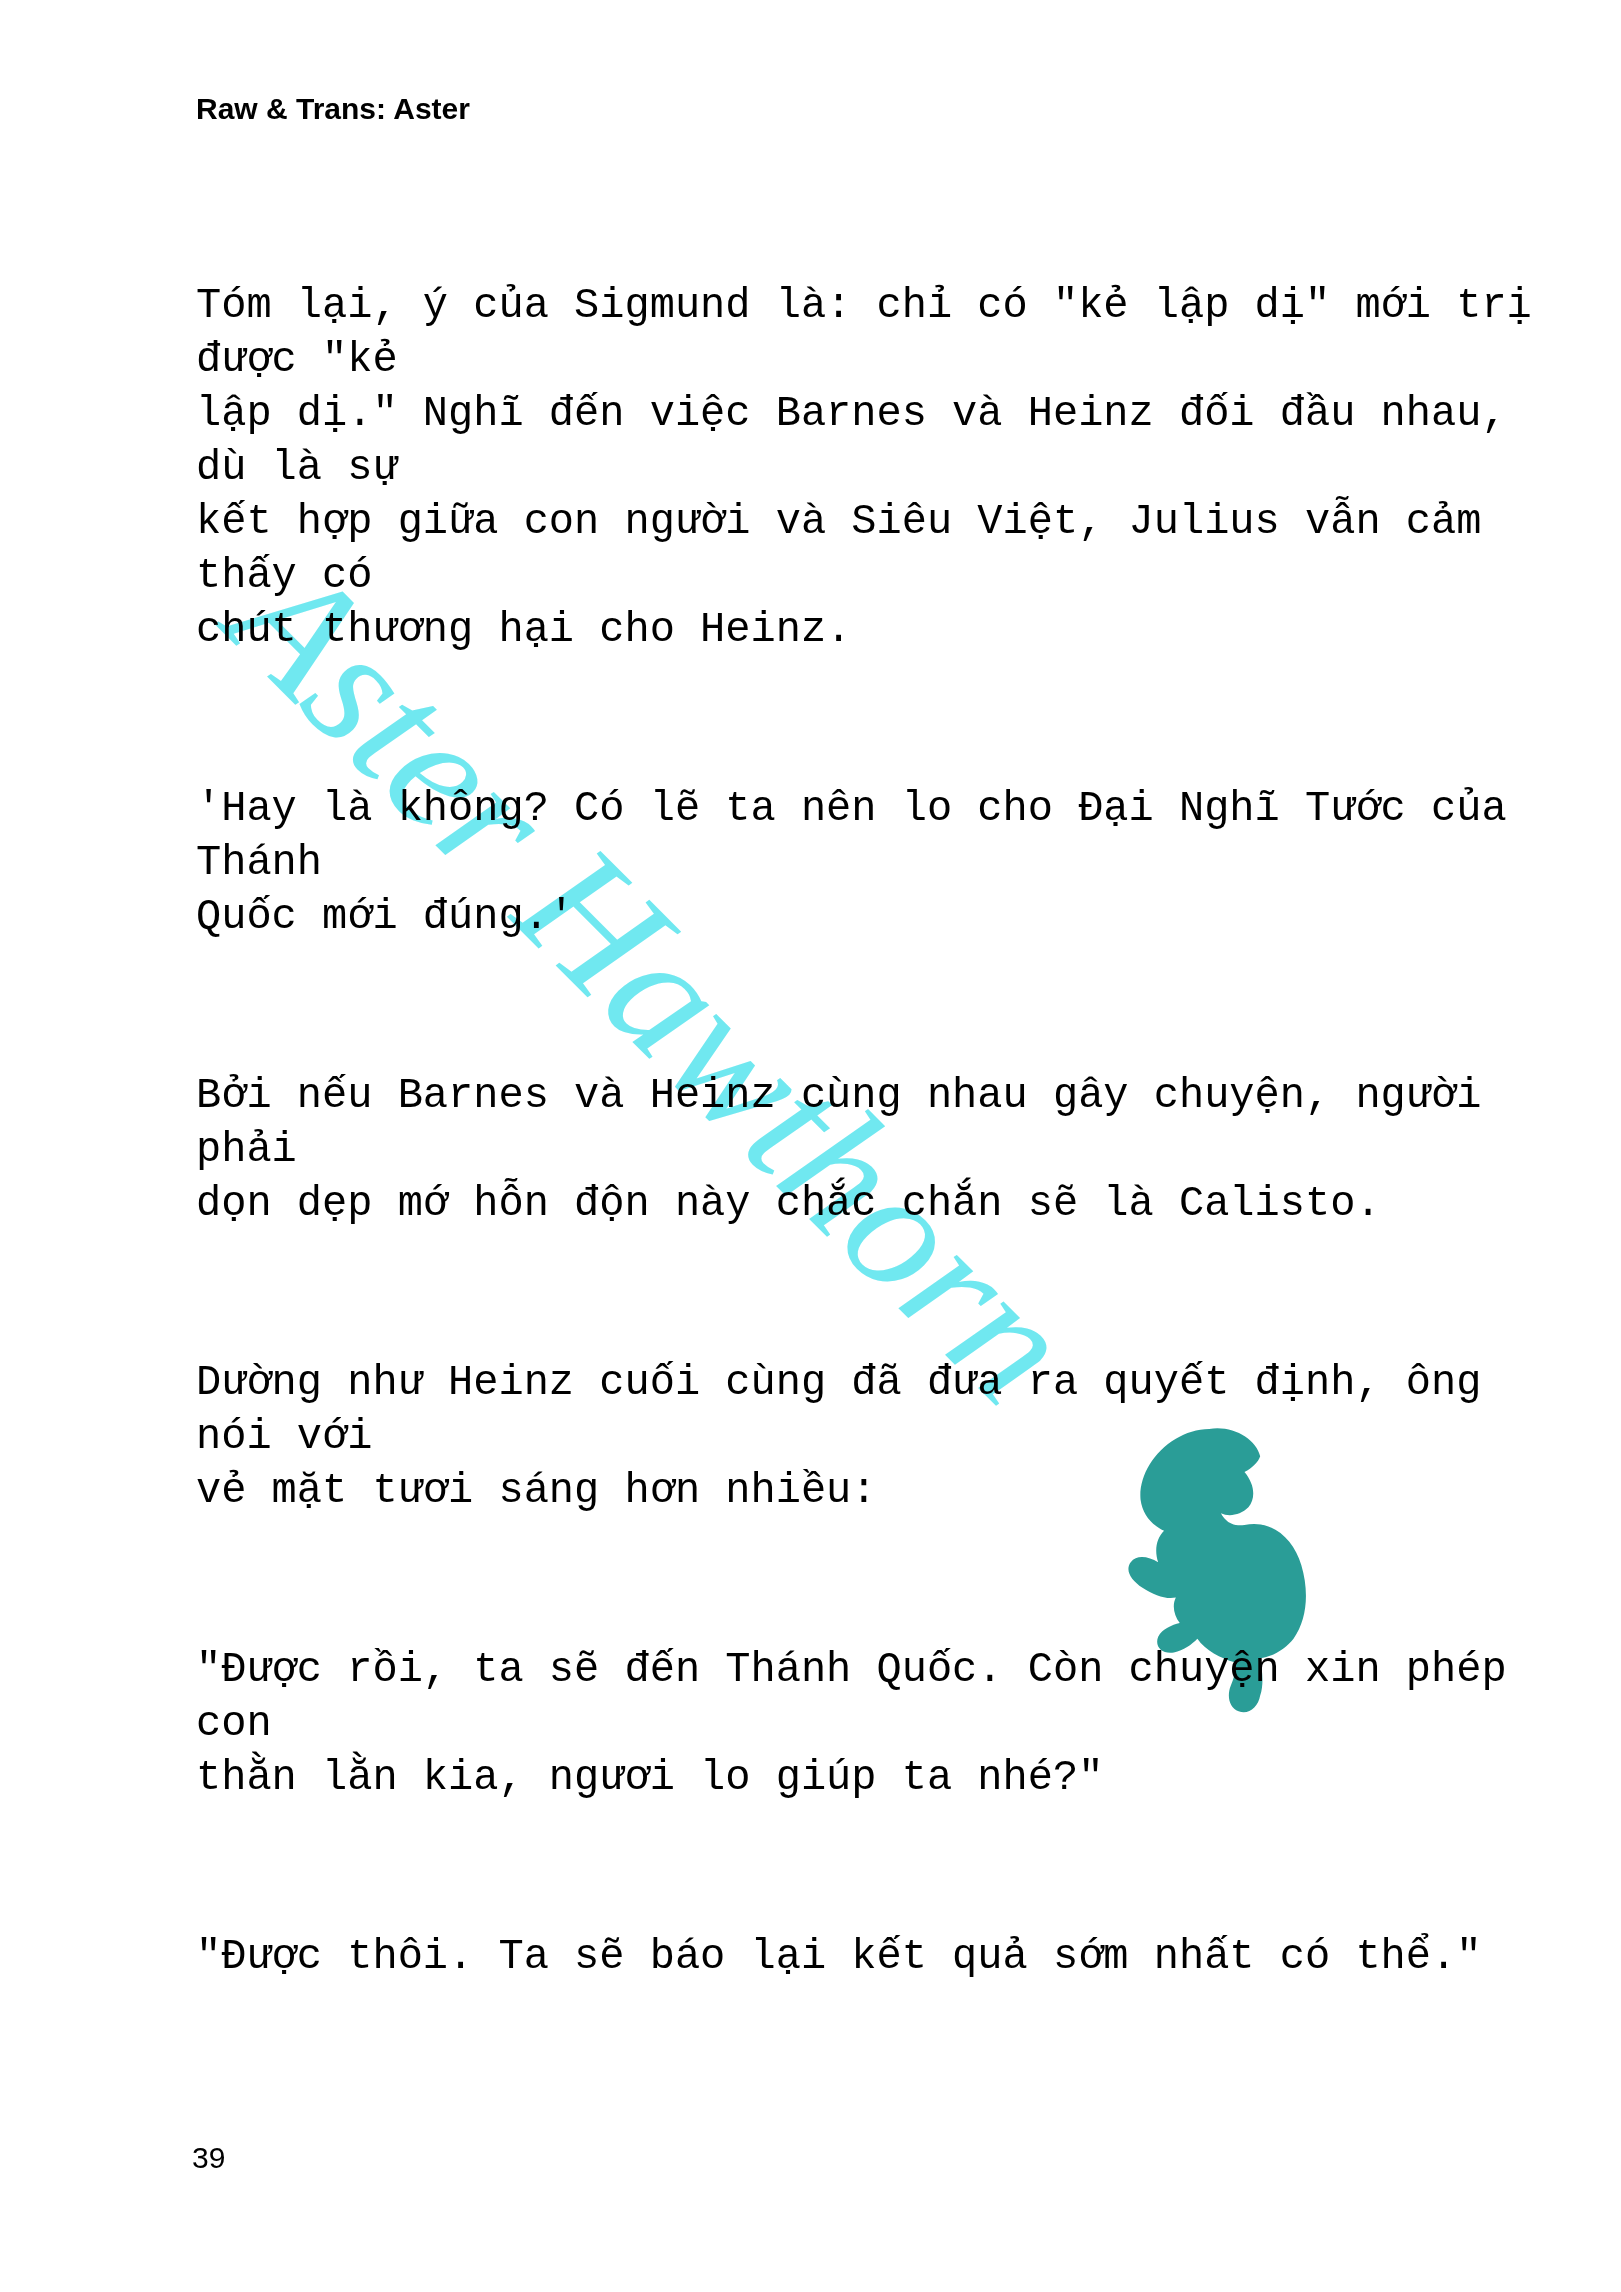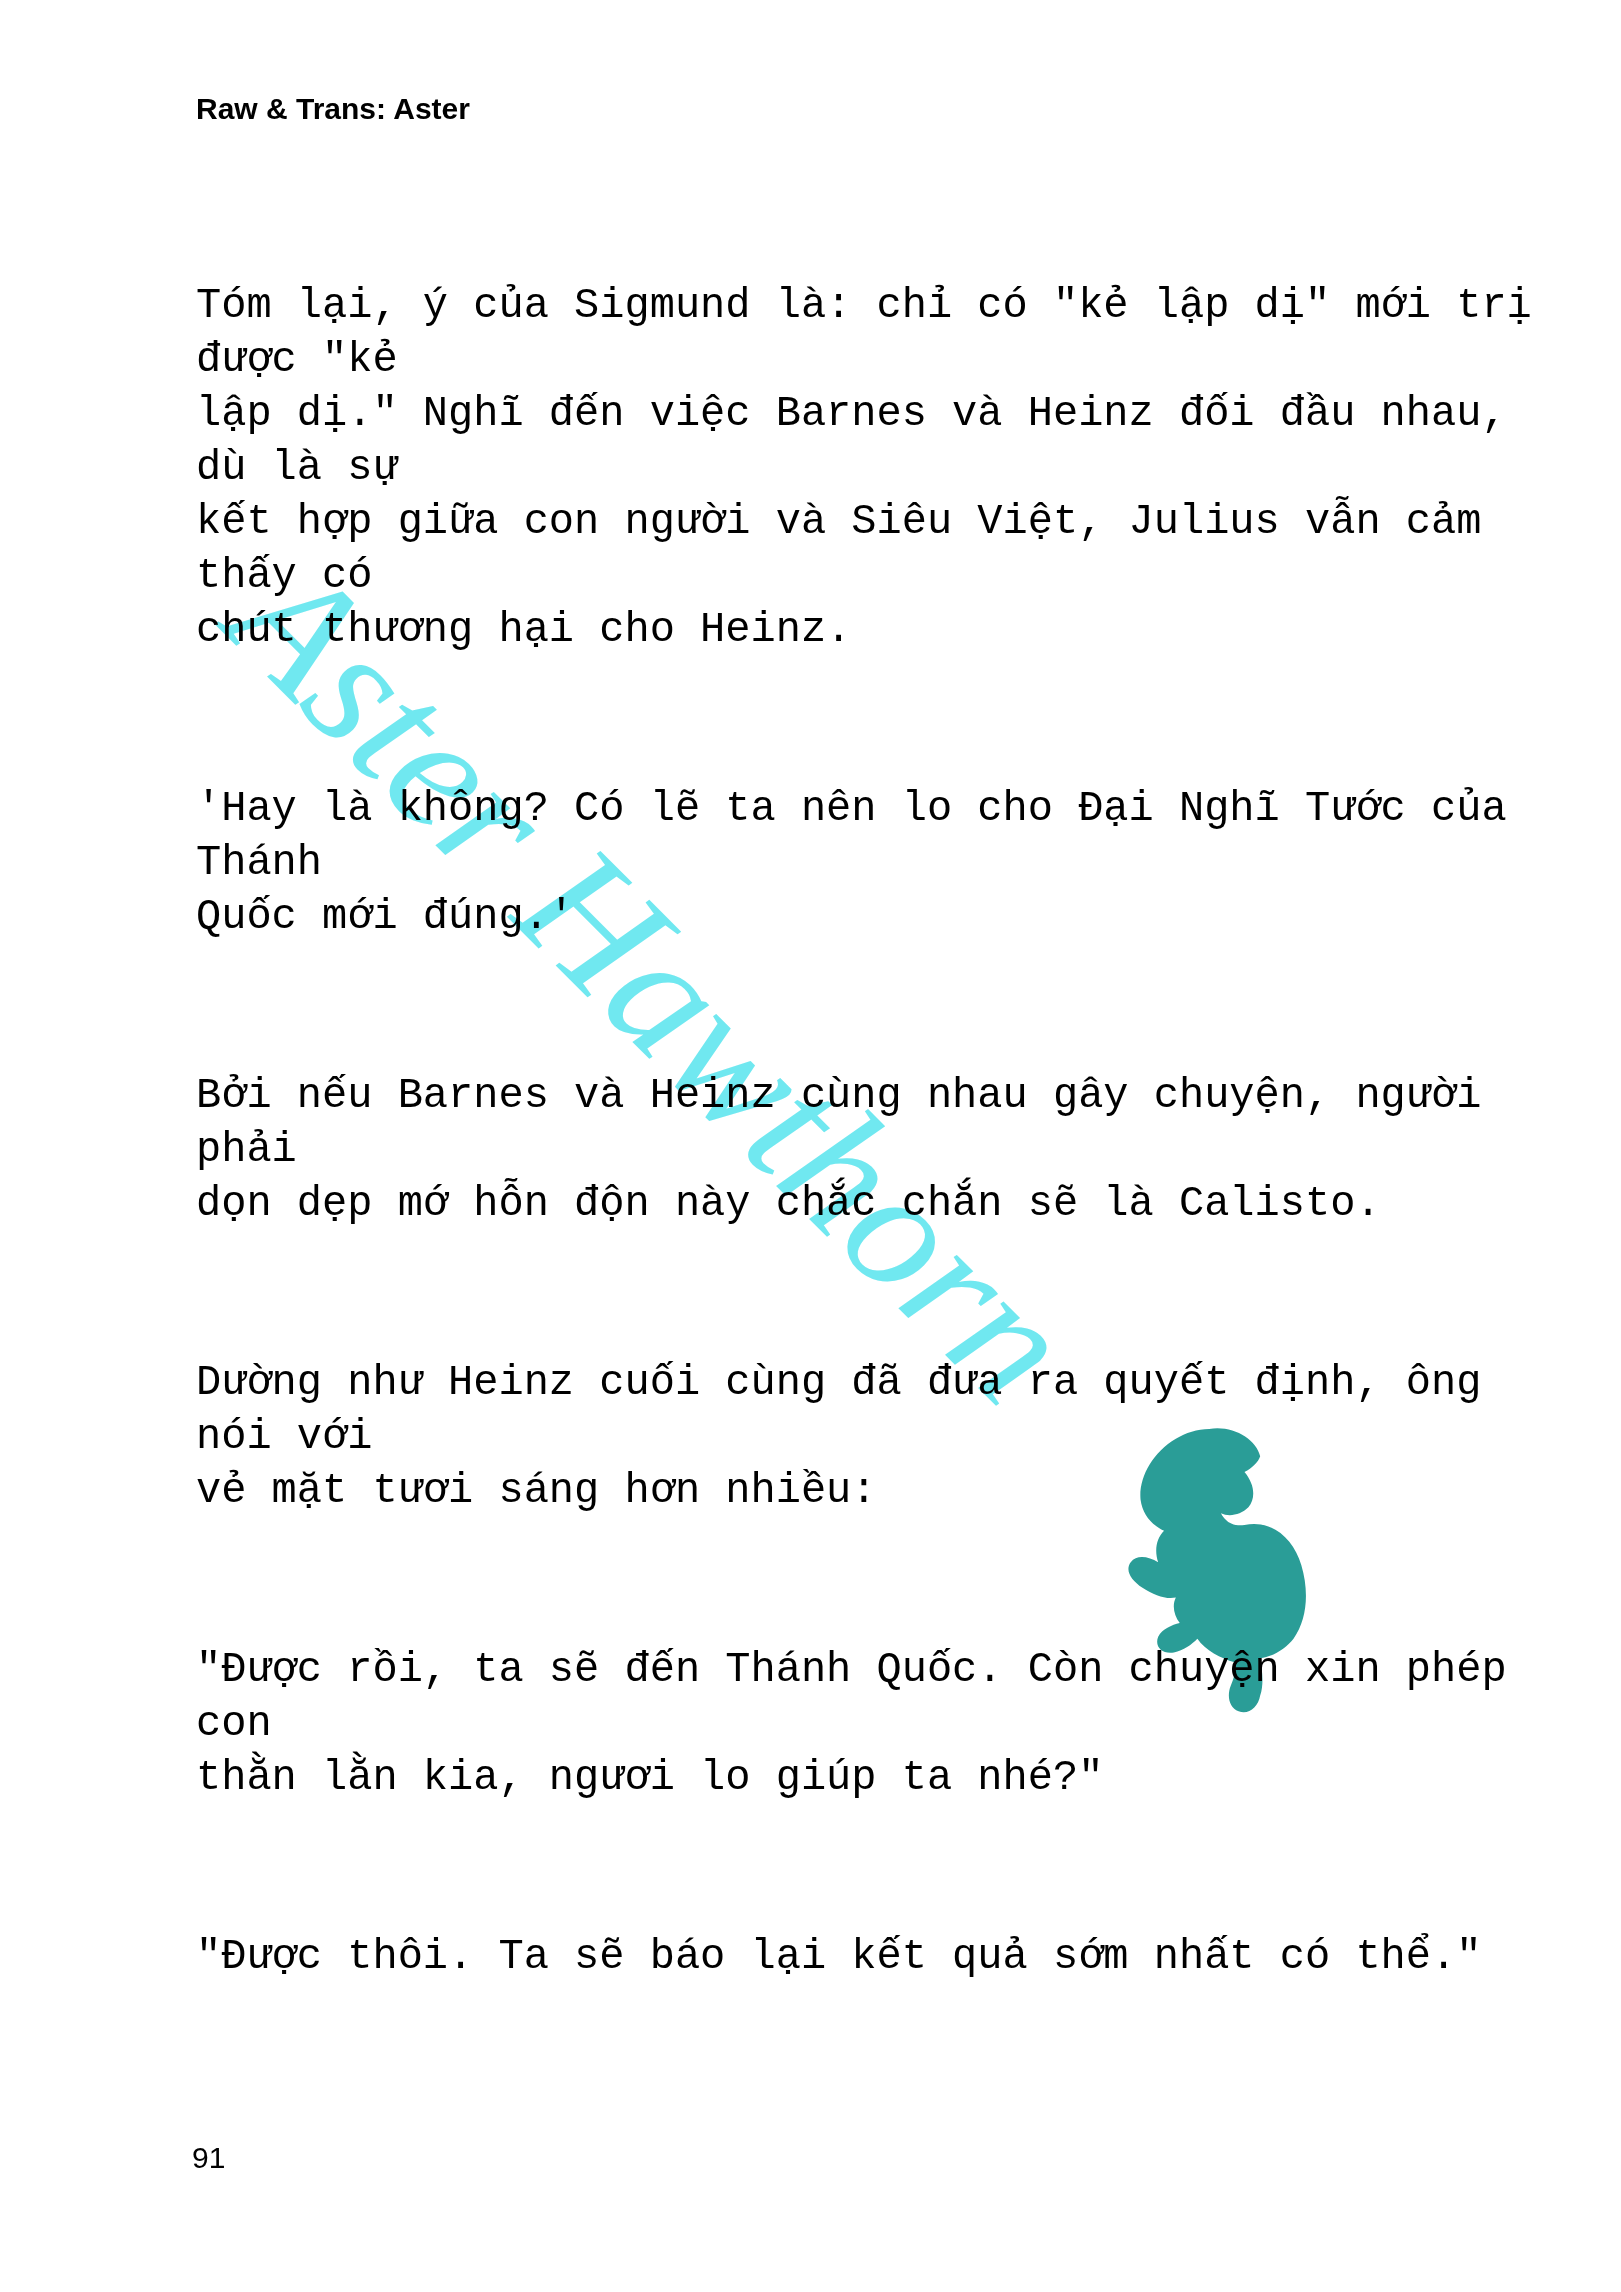--- a/index.html
+++ b/index.html
@@ -117,14 +117,14 @@
 Quốc mới đúng.'</p>
   <p>Bởi nếu Barnes và Heinz cùng nhau gây chuyện, người phải
 dọn dẹp mớ hỗn độn này chắc chắn sẽ là Calisto.</p>
   <p>Dường như Heinz cuối cùng đã đưa ra quyết định, ông nói với
 vẻ mặt tươi sáng hơn nhiều:</p>
   <p>"Được rồi, ta sẽ đến Thánh Quốc. Còn chuyện xin phép con
 thằn lằn kia, ngươi lo giúp ta nhé?"</p>
   <p>"Được thôi. Ta sẽ báo lại kết quả sớm nhất có thể."</p>
 </div>
 
-<div class="page-number">91</div>
+<div class="page-number">39</div>
 
 
 </body></html>

